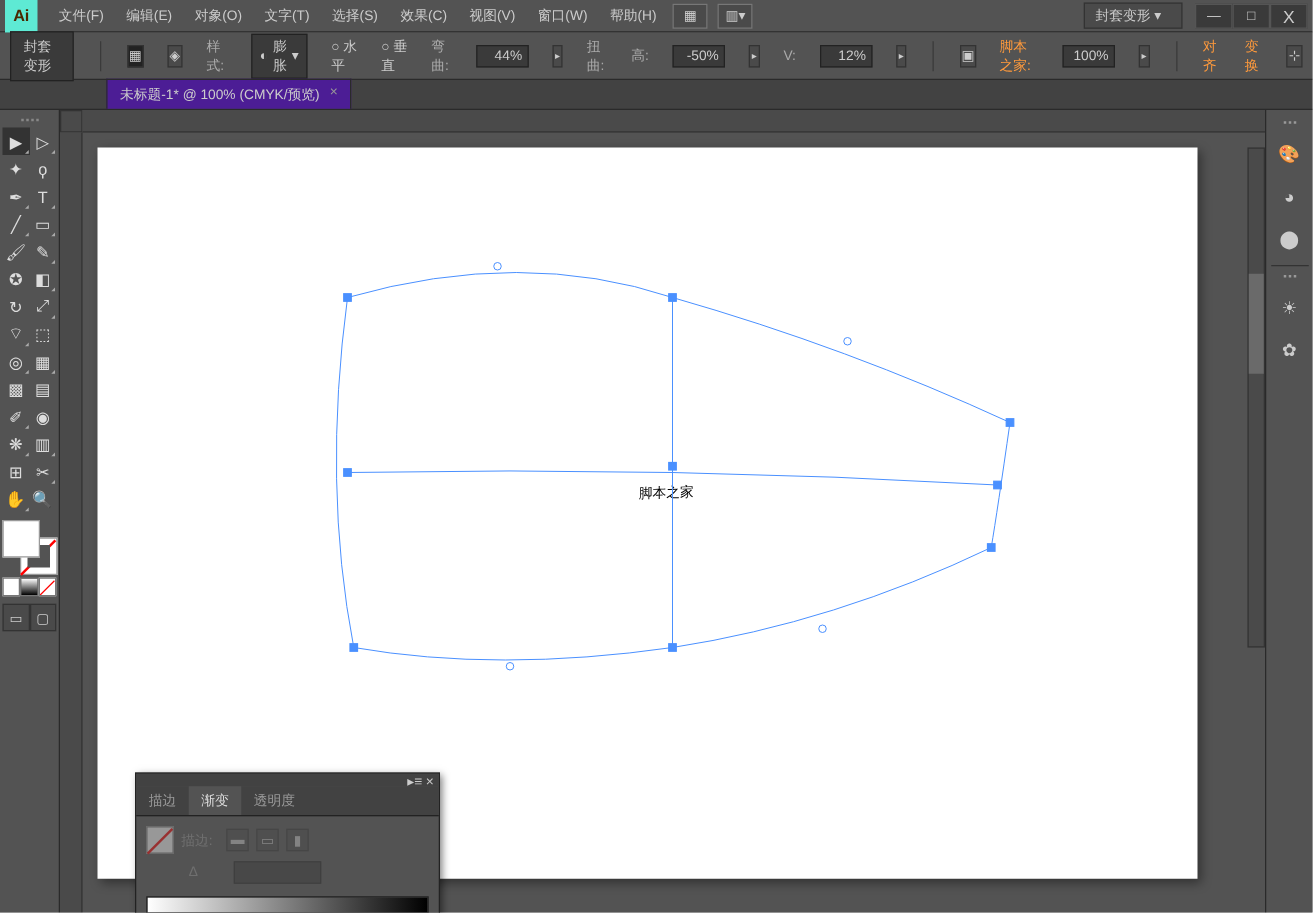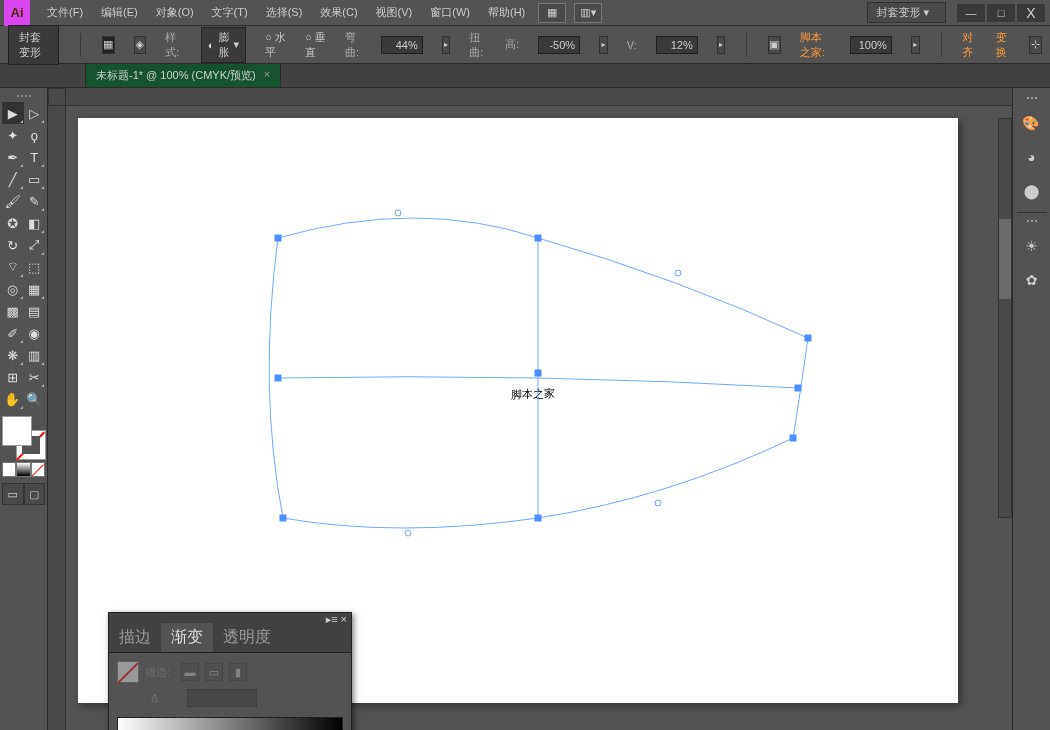--- a/index.html
+++ b/index.html
@@ -1,38 +1,38 @@
 <!DOCTYPE html>
 <html><head>
 <meta charset="utf-8">
 <style>
 *{margin:0;padding:0;box-sizing:border-box;font-family:"Microsoft YaHei",sans-serif;font-size:11px;color:#ccc;user-select:none}
 body{background:#535353;width:1050px;height:730px;overflow:hidden;position:relative}
 .menubar{height:26px;background:#535353;display:flex;align-items:center;padding:0 4px;border-bottom:1px solid #2a2a2a}
-.ai-logo{width:26px;height:26px;background:#d946ef;color:#4a2800;font-weight:bold;font-size:13px;display:flex;align-items:center;justify-content:center;margin-right:8px}
+.ai-logo{width:26px;height:26px;background:#5eead4;color:#4a2800;font-weight:bold;font-size:13px;display:flex;align-items:center;justify-content:center;margin-right:8px}
 .menu-item{padding:0 9px;height:26px;display:flex;align-items:center;cursor:pointer}
 .menu-spacer{flex:1}
 .menu-icon-btn{width:28px;height:20px;border:1px solid #777;margin:0 4px;display:flex;align-items:center;justify-content:center;background:#4a4a4a}
 .workspace-dd{background:#4a4a4a;padding:2px 16px 2px 8px;border:1px solid #333;margin-left:20px;margin-right:10px}
 .win-btns{display:flex;gap:0;margin-left:auto}
 .win-btn{width:30px;height:20px;background:#3a3a3a;display:flex;align-items:center;justify-content:center;border:1px solid #555}
 .win-btn.x{font-size:14px}
 .optbar{height:38px;background:#535353;display:flex;align-items:center;padding:0 8px;gap:19px;border-bottom:1px solid #2a2a2a}
 .opt-label{background:#3a3a3a;padding:4px 10px;border:1px solid #222}
 .opt-sep{width:1px;height:24px;background:#3a3a3a;margin:0 2px}
 .opt-txt{color:#aaa}
 .opt-txt.orange{color:#ff9a3c}
 .opt-dim{color:#666}
 .opt-input{background:#3a3a3a;border:1px solid #222;padding:2px 4px;color:#ccc;width:42px;text-align:right}
 .opt-dd{background:#3a3a3a;border:1px solid #222;padding:2px 6px;display:flex;align-items:center;gap:4px}
 .opt-chev{width:12px;height:18px;background:#4a4a4a;border:1px solid #333;display:flex;align-items:center;justify-content:center;font-size:8px}
 .opt-icon{width:18px;height:18px;background:#4a4a4a;border:1px solid #333;display:flex;align-items:center;justify-content:center}
 .opt-icon.on{background:#222}
 .tabbar{height:24px;background:#424242;display:flex;align-items:flex-end;padding-left:85px;border-bottom:1px solid #2a2a2a}
-.doc-tab{background:#14532d;padding:4px 10px;border:1px solid #2a2a2a;border-bottom:none;display:flex;gap:8px;font-size:10px;color:#ddd}
+.doc-tab{background:#4c1d95;padding:4px 10px;border:1px solid #2a2a2a;border-bottom:none;display:flex;gap:8px;font-size:10px;color:#ddd}
 .tab-x{color:#999;font-size:11px}
 .main{display:flex;height:642px}
 .toolbox{width:48px;background:#535353;border-right:1px solid #2a2a2a;padding:4px 2px;display:flex;flex-direction:column;gap:0}
 .tool-gripper{height:8px;display:flex;justify-content:center;align-items:center;gap:2px;margin-bottom:2px}
 .tool-gripper span{width:2px;height:2px;background:#888}
 .tool-row{display:flex;gap:0}
 .tool{width:22px;height:22px;display:flex;align-items:center;justify-content:center;position:relative;cursor:pointer;font-size:13px;color:#ddd}
 .tool.sel{background:#333}
 .tool .corner{position:absolute;right:1px;bottom:1px;width:0;height:0;border-right:3px solid #aaa;border-top:3px solid transparent}
 .swatch-area{margin-top:6px;position:relative;width:44px;height:44px}
@@ -61,21 +61,21 @@
 .right-dock{width:38px;background:#535353;border-left:1px solid #2a2a2a;display:flex;flex-direction:column;align-items:center;padding-top:6px;gap:0}
 .dock-gripper{width:30px;height:8px;display:flex;justify-content:center;align-items:center;gap:2px;margin-bottom:4px}
 .dock-gripper span{width:2px;height:2px;background:#999}
 .dock-btn{width:30px;height:30px;display:flex;align-items:center;justify-content:center;font-size:14px;color:#ccc;margin:2px 0}
 .dock-sep{width:30px;height:1px;background:#333;margin:4px 0}
 .scrollbar-v{position:absolute;right:0;top:30px;width:14px;height:400px;background:#4a4a4a;border:1px solid #333}
 .scrollbar-v .thumb{position:absolute;top:100px;width:12px;height:80px;background:#6a6a6a;left:0}
 .panel{position:absolute;left:108px;bottom:-10px;width:244px;background:#535353;border:1px solid #222;box-shadow:2px 2px 6px rgba(0,0,0,.5)}
 .panel-head{height:10px;background:#424242;text-align:right;padding-right:4px;font-size:10px;color:#999}
 .panel-tabs{display:flex;background:#424242;border-bottom:1px solid #222}
-.panel-tab{padding:4px 10px;color:#999;font-size:16px}
+.panel-tab{padding:4px 10px;color:#999;font-size:11px}
 .panel-tab.active{background:#535353;color:#ddd}
 .panel-body{padding:8px;display:flex;flex-direction:column;gap:6px}
 .p-row{display:flex;align-items:center;gap:6px}
 .p-gradswatch{width:28px;height:28px;background:linear-gradient(to bottom,#fff,#000);border:1px solid #777}
 .p-dd{flex:1;background:#3a3a3a;border:1px solid #222;height:18px}
 .p-lbl{color:#999;width:30px}
 .p-disabled{opacity:.4}
 .p-slider{width:100%;height:14px;background:linear-gradient(to right,#fff,#000);border:1px solid #222;margin-top:4px}
 .p-sm-sw{width:22px;height:22px;background:#fff;border:1px solid #777;position:relative}
 .p-sm-sw::after{content:"";position:absolute;width:140%;height:2px;background:red;transform:rotate(-45deg);top:50%;left:-20%}

